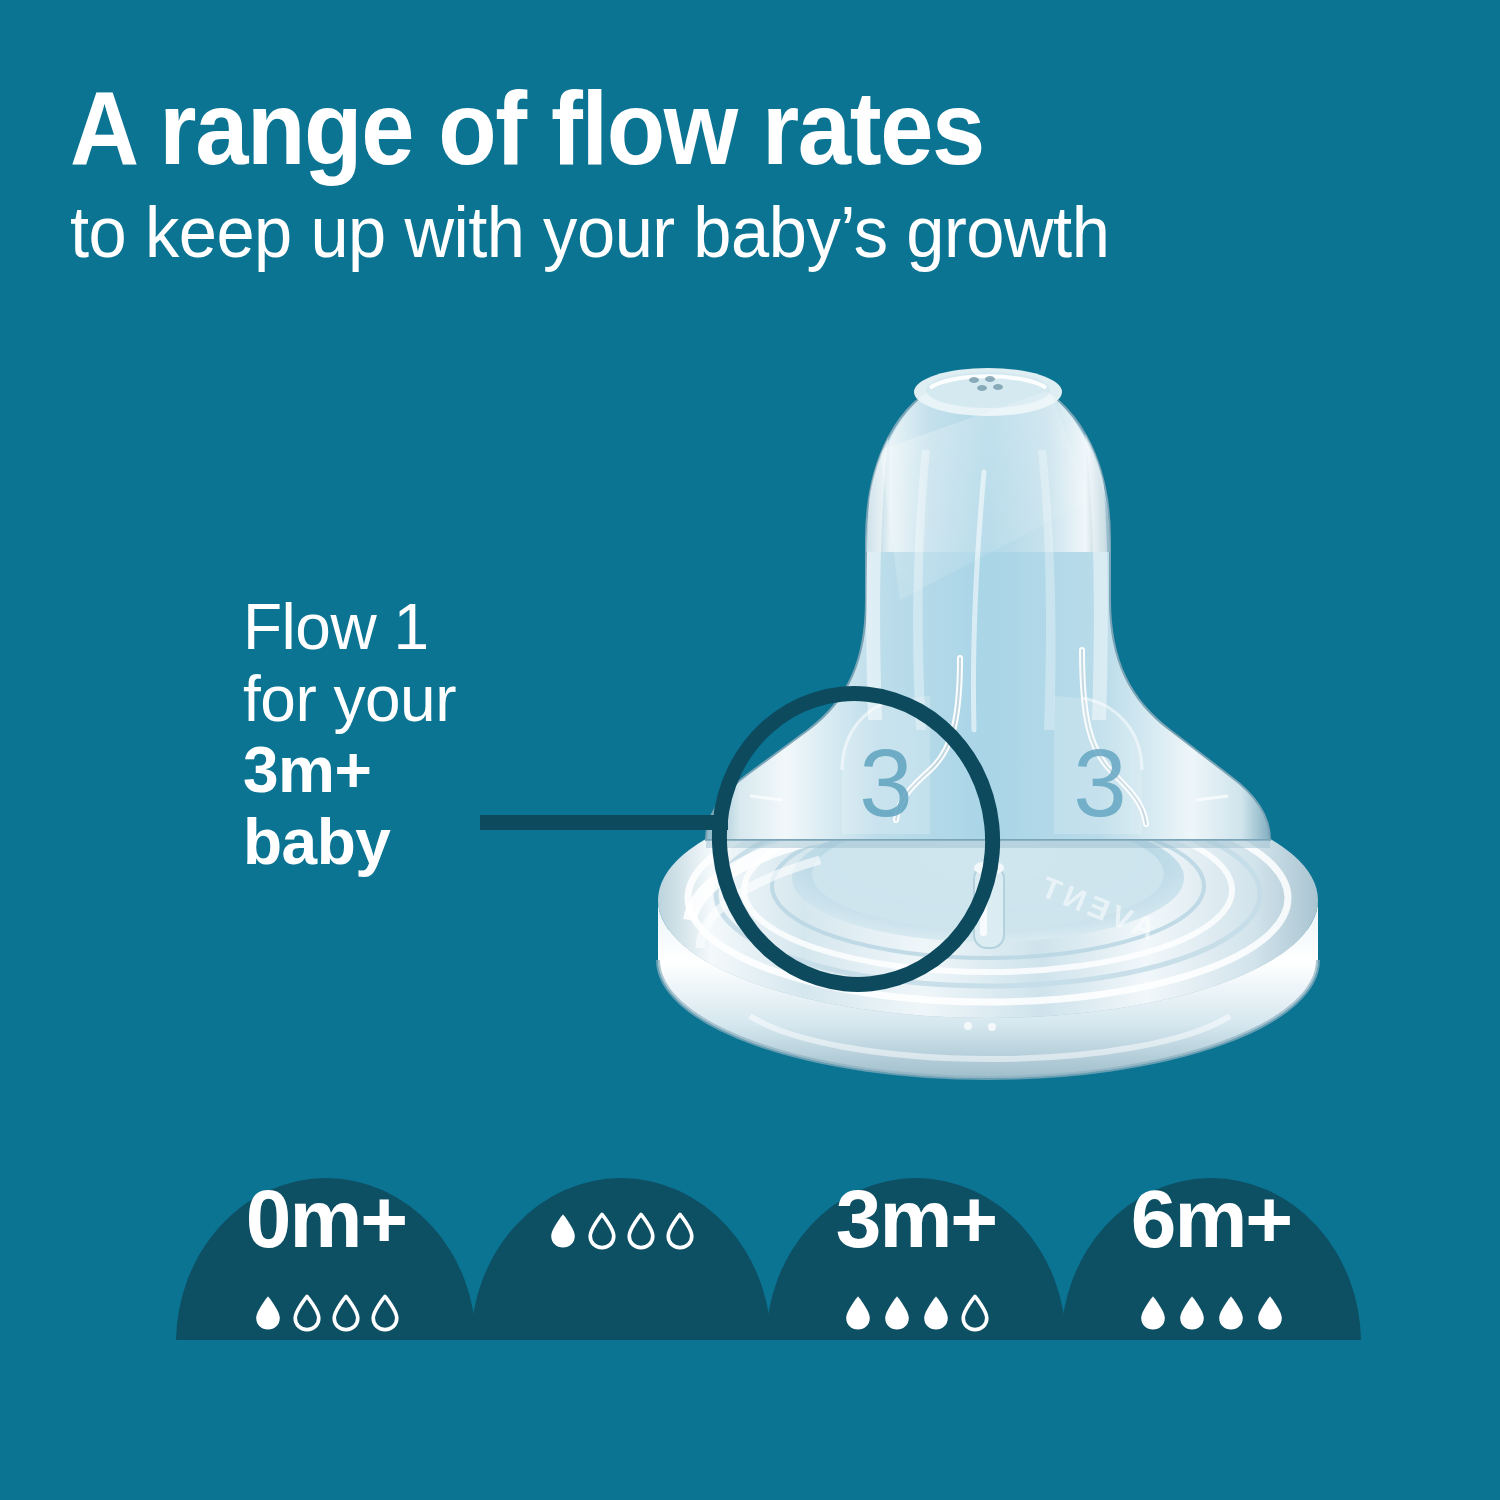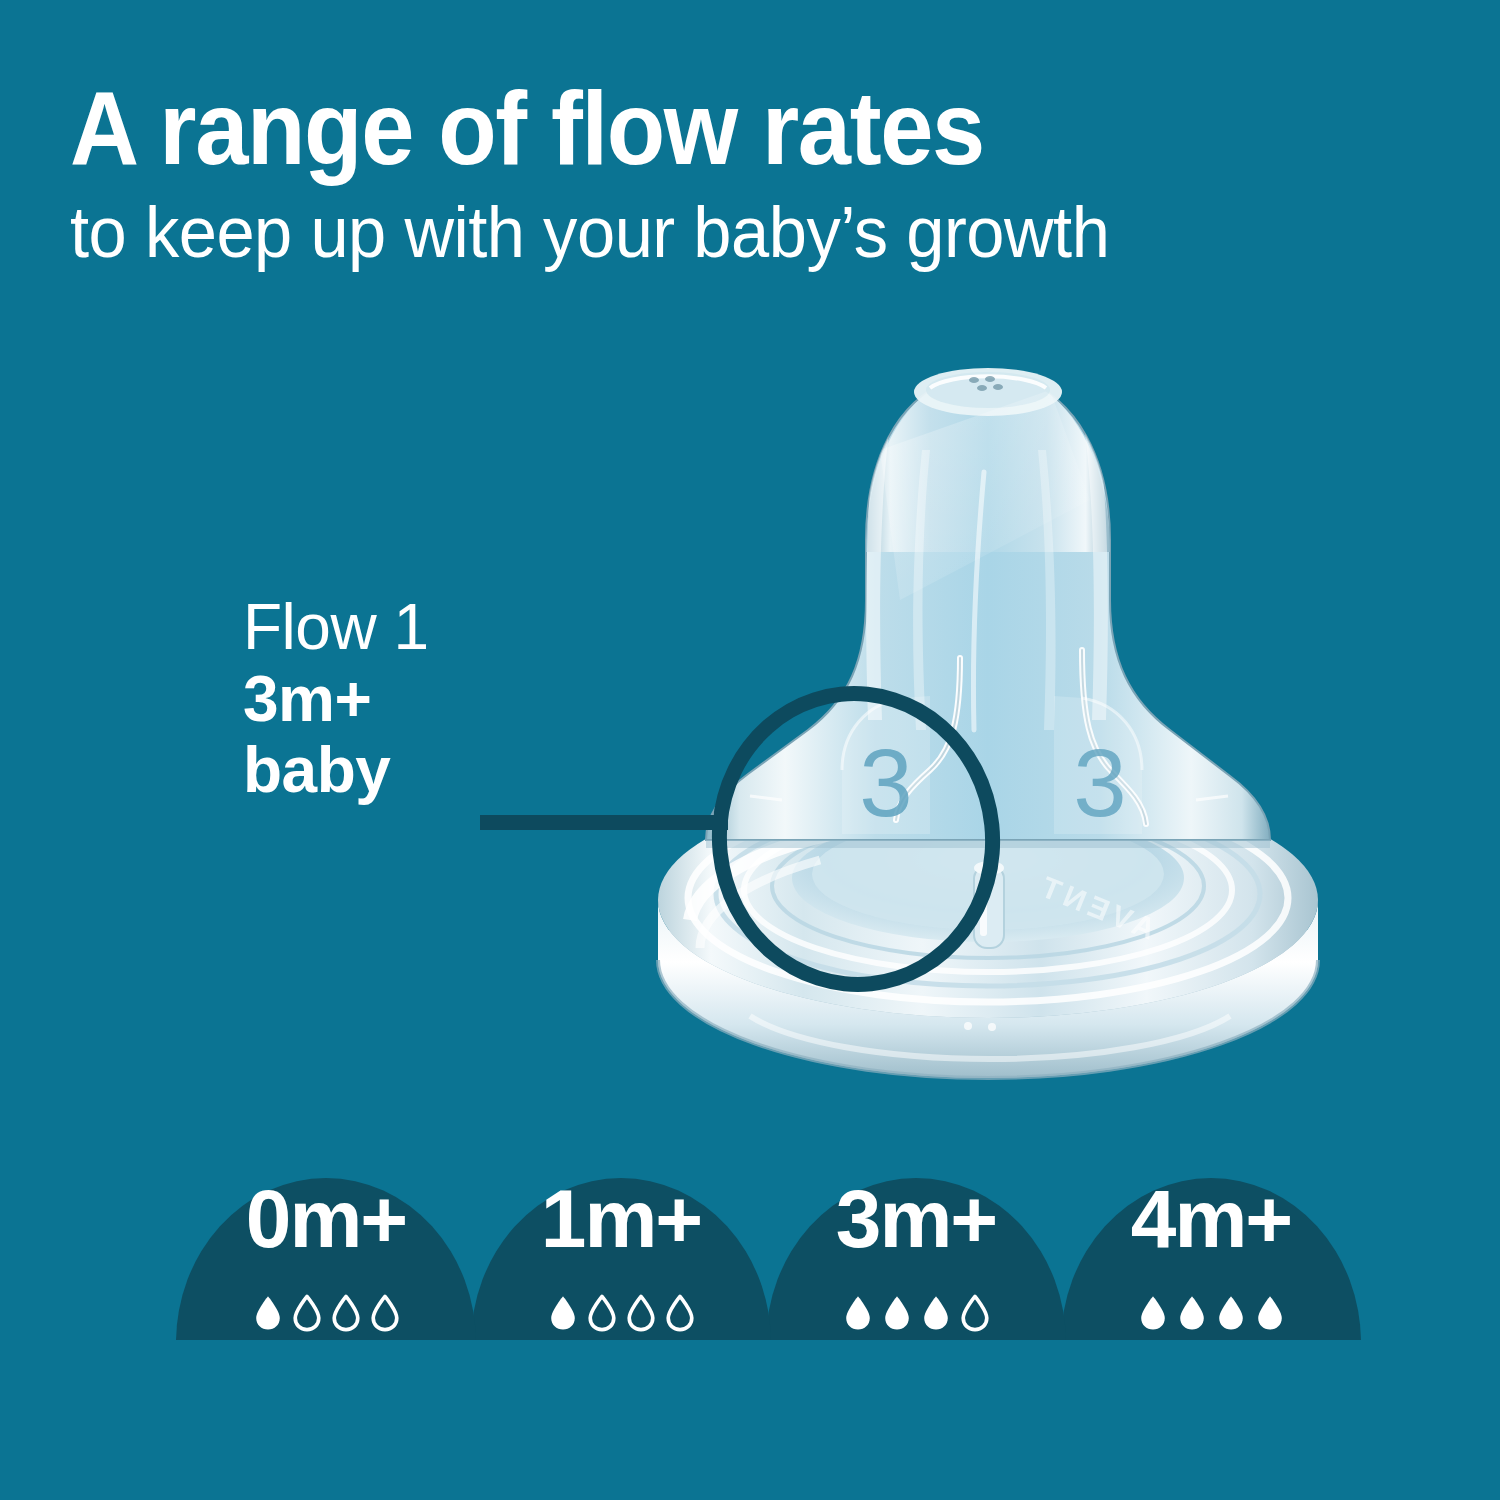--- a/index.html
+++ b/index.html
@@ -296,20 +296,21 @@
       </g>
     </svg>
   </div>
 
   <div id="magnifier-ring"></div>
 
   <div id="leader-line"></div>
 
   <div id="callout">
     <div class="callout-line">Flow 1</div>
+    <div class="callout-line">for your</div>
     <div class="callout-line strong">3m+</div>
     <div class="callout-line strong">baby</div>
   </div>
 
   <div id="badges">
       <div class="badge" style="left: 0px; z-index: 10;">
         <div class="badge-label">0m+</div>
         <div class="drops">
           <svg viewBox="0 0 28 36" width="30" height="39" class="drop">
             <path d="M14 2 C14 2 25 15.5 25 22.3 C25 28.8 20.1 33 14 33 C7.9 33 3 28.8 3 22.3 C3 15.5 14 2 14 2 Z" fill="#ffffff"></path>
@@ -319,21 +320,20 @@
           </svg>
           <svg viewBox="0 0 28 36" width="30" height="39" class="drop">
             <path d="M14 2 C14 2 25 15.5 25 22.3 C25 28.8 20.1 33 14 33 C7.9 33 3 28.8 3 22.3 C3 15.5 14 2 14 2 Z" fill="none" stroke="#ffffff" stroke-width="3.4" stroke-linejoin="round"></path>
           </svg>
           <svg viewBox="0 0 28 36" width="30" height="39" class="drop">
             <path d="M14 2 C14 2 25 15.5 25 22.3 C25 28.8 20.1 33 14 33 C7.9 33 3 28.8 3 22.3 C3 15.5 14 2 14 2 Z" fill="none" stroke="#ffffff" stroke-width="3.4" stroke-linejoin="round"></path>
           </svg>
         </div>
       </div>
       <div class="badge" style="left: 295px; z-index: 9;">
-        <div class="badge-label">1m+</div>
         <div class="drops">
           <svg viewBox="0 0 28 36" width="30" height="39" class="drop">
             <path d="M14 2 C14 2 25 15.5 25 22.3 C25 28.8 20.1 33 14 33 C7.9 33 3 28.8 3 22.3 C3 15.5 14 2 14 2 Z" fill="#ffffff"></path>
           </svg>
           <svg viewBox="0 0 28 36" width="30" height="39" class="drop">
             <path d="M14 2 C14 2 25 15.5 25 22.3 C25 28.8 20.1 33 14 33 C7.9 33 3 28.8 3 22.3 C3 15.5 14 2 14 2 Z" fill="none" stroke="#ffffff" stroke-width="3.4" stroke-linejoin="round"></path>
           </svg>
           <svg viewBox="0 0 28 36" width="30" height="39" class="drop">
             <path d="M14 2 C14 2 25 15.5 25 22.3 C25 28.8 20.1 33 14 33 C7.9 33 3 28.8 3 22.3 C3 15.5 14 2 14 2 Z" fill="none" stroke="#ffffff" stroke-width="3.4" stroke-linejoin="round"></path>
           </svg>
@@ -353,21 +353,21 @@
           </svg>
           <svg viewBox="0 0 28 36" width="30" height="39" class="drop">
             <path d="M14 2 C14 2 25 15.5 25 22.3 C25 28.8 20.1 33 14 33 C7.9 33 3 28.8 3 22.3 C3 15.5 14 2 14 2 Z" fill="#ffffff"></path>
           </svg>
           <svg viewBox="0 0 28 36" width="30" height="39" class="drop">
             <path d="M14 2 C14 2 25 15.5 25 22.3 C25 28.8 20.1 33 14 33 C7.9 33 3 28.8 3 22.3 C3 15.5 14 2 14 2 Z" fill="none" stroke="#ffffff" stroke-width="3.4" stroke-linejoin="round"></path>
           </svg>
         </div>
       </div>
       <div class="badge" style="left: 885px; z-index: 7;">
-        <div class="badge-label">4m+</div>
+        <div class="badge-label">6m+</div>
         <div class="drops">
           <svg viewBox="0 0 28 36" width="30" height="39" class="drop">
             <path d="M14 2 C14 2 25 15.5 25 22.3 C25 28.8 20.1 33 14 33 C7.9 33 3 28.8 3 22.3 C3 15.5 14 2 14 2 Z" fill="#ffffff"></path>
           </svg>
           <svg viewBox="0 0 28 36" width="30" height="39" class="drop">
             <path d="M14 2 C14 2 25 15.5 25 22.3 C25 28.8 20.1 33 14 33 C7.9 33 3 28.8 3 22.3 C3 15.5 14 2 14 2 Z" fill="#ffffff"></path>
           </svg>
           <svg viewBox="0 0 28 36" width="30" height="39" class="drop">
             <path d="M14 2 C14 2 25 15.5 25 22.3 C25 28.8 20.1 33 14 33 C7.9 33 3 28.8 3 22.3 C3 15.5 14 2 14 2 Z" fill="#ffffff"></path>
           </svg>

